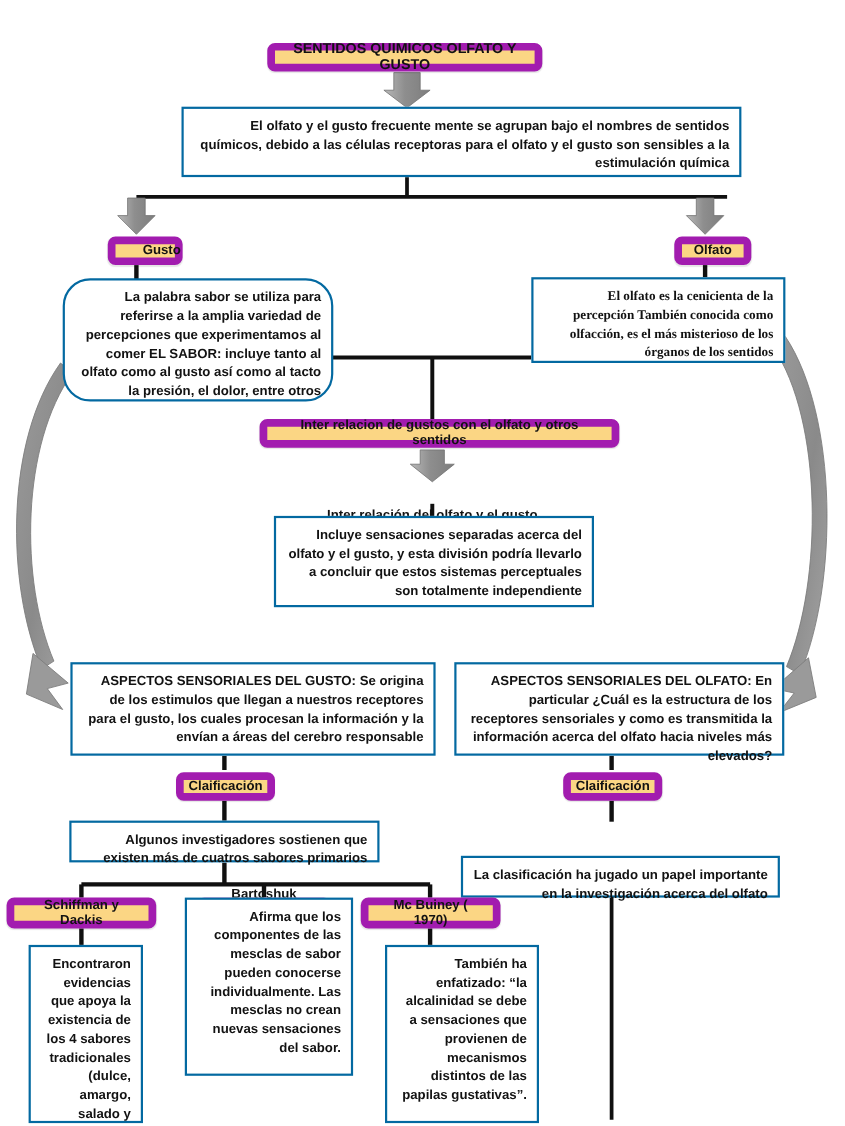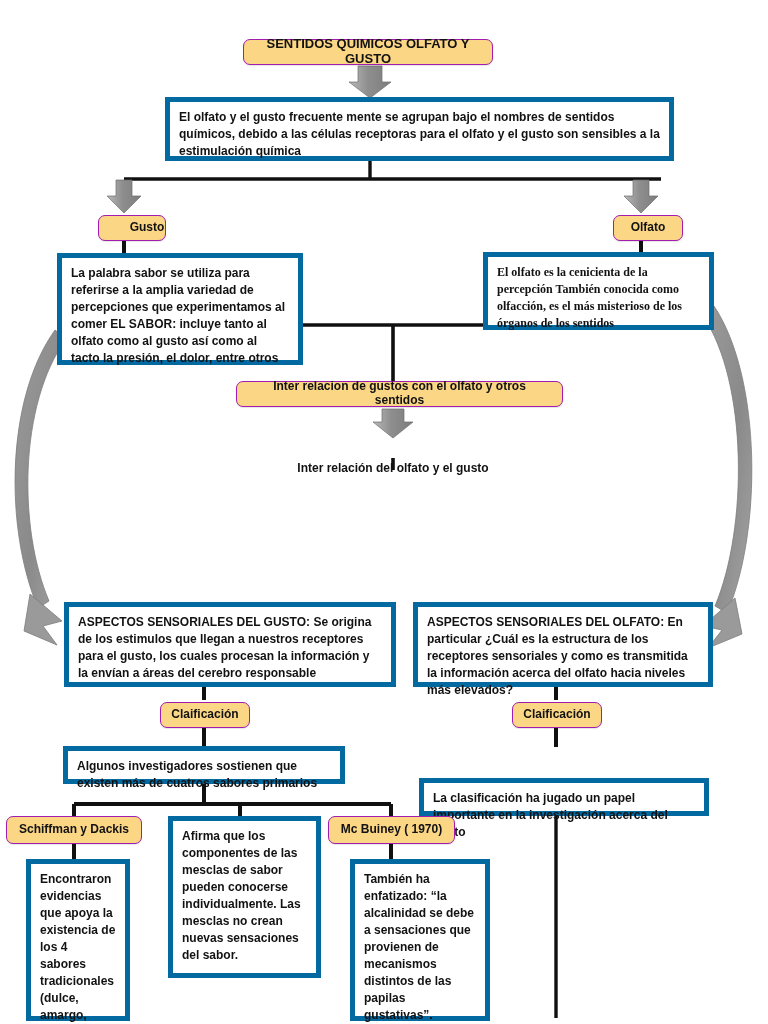--- a/index.html
+++ b/index.html
@@ -28,44 +28,44 @@
     width: 768px;
     height: 1024px;
     pointer-events: none;
   }
 
   
   .pill {
     position: absolute;
     box-sizing: border-box;
     background: #fbd684;
-    border: 1px solid #a21caf;
+    border: 7px solid #a21caf;
     border-radius: 7px;
     color: #121212;
     font-weight: bold;
     display: flex;
     align-items: center;
     justify-content: center;
     text-align: center;
     line-height: 1.15;
     padding: 3px 10px;
     box-shadow: 0 1px 1px rgba(0,0,0,0.10);
   }
 
   
   .box {
     position: absolute;
     box-sizing: border-box;
     background: #ffffff;
-    border: 5px solid #0369a1;
+    border: 2px solid #0369a1;
     color: #121212;
     font-weight: bold;
     padding: 7px 9px;
     line-height: 1.42;
-    text-align: left;
+    text-align: right;
   }
 
   
   .caption {
     position: absolute;
     font-weight: bold;
     color: #121212;
     text-align: center;
     margin-top: 24px;
   }
@@ -166,36 +166,39 @@
   </div>
 
   <div class="pill fs12" style="left:98px; top:215px; width:68px; height:26px;padding-left:40px;">
     <span>Gusto</span>
   </div>
 
   <div class="pill fs12" style="left:613px; top:215px; width:70px; height:26px;">
     <span>Olfato</span>
   </div>
 
-  <div class="box fs12" style="left:57px; top:253px; width:246px; height:112px;">
+  <div class="box fs12" style="left:57px; top:253px; width:246px; height:112px;border-radius:25px;">
     <span>La palabra sabor se utiliza para referirse a la amplia variedad de percepciones que experimentamos al comer EL SABOR: incluye tanto al olfato como al gusto así como al tacto la presión, el dolor, entre otros</span>
   </div>
 
   <div class="box fs12" style="left:483px; top:252px; width:231px; height:78px;font-family:Liberation Serif, serif;">
     <span>El olfato es la cenicienta de la percepción También conocida como olfacción, es el más misterioso de los órganos de los sentidos</span>
   </div>
 
   <div class="pill fs12" style="left:236px; top:381px; width:327px; height:26px;">
     <span>Inter relacion de gustos con el olfato y otros sentidos</span>
   </div>
 
   <div class="caption fs12" style="left:253px; top:437px; width:280px;">
     <span>Inter relación del olfato y el gusto</span>
   </div>
 
+  <div class="box fs12" style="left:249px; top:469px; width:291px; height:83px;">
+    <span>Incluye sensaciones  separadas acerca del olfato y el gusto, y esta división podría llevarlo a concluir que estos sistemas perceptuales son totalmente independiente</span>
+  </div>
 
   <div class="box fs12" style="left:64px; top:602px; width:332px; height:85px;">
     <span>ASPECTOS SENSORIALES DEL GUSTO: Se origina de los estimulos que llegan a nuestros receptores para el gusto, los cuales procesan la información y la envían a áreas del cerebro responsable</span>
   </div>
 
   <div class="box fs12" style="left:413px; top:602px; width:300px; height:85px;">
     <span>ASPECTOS SENSORIALES DEL OLFATO: En particular ¿Cuál es la estructura de los receptores sensoriales y como es transmitida la información acerca del olfato hacia niveles más elevados?</span>
   </div>
 
   <div class="pill fs12" style="left:160px; top:702px; width:90px; height:26px;">

